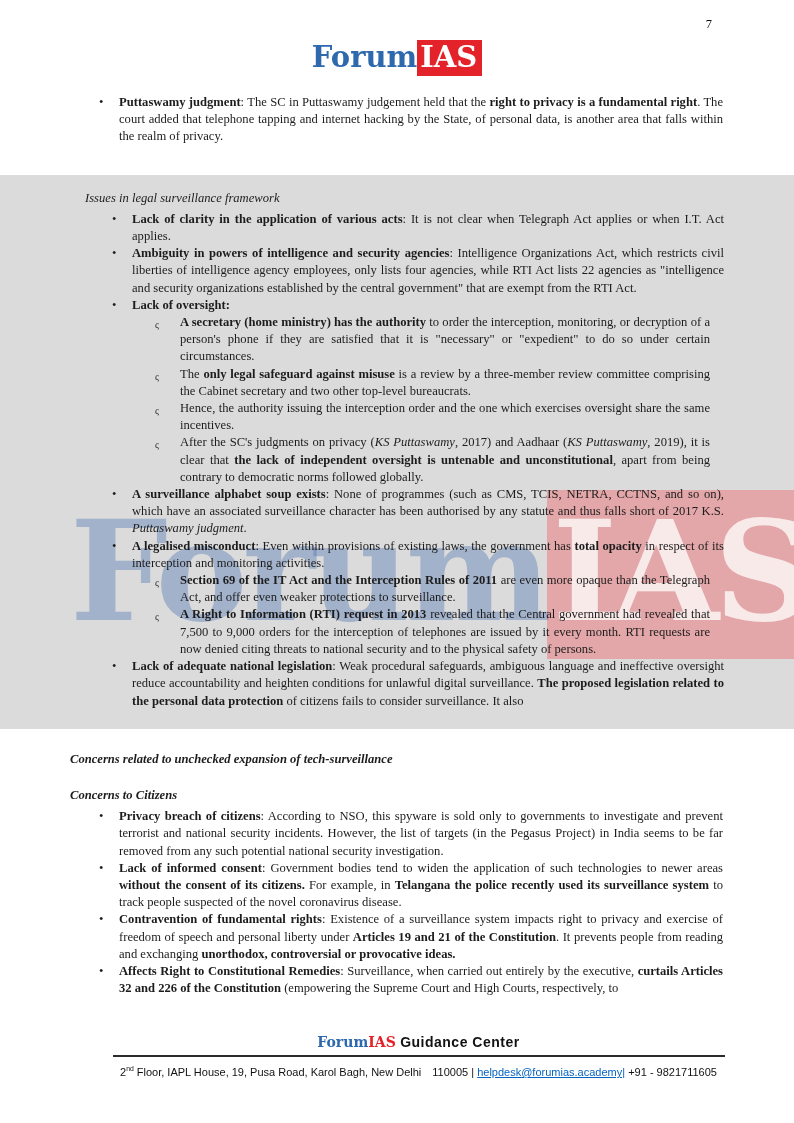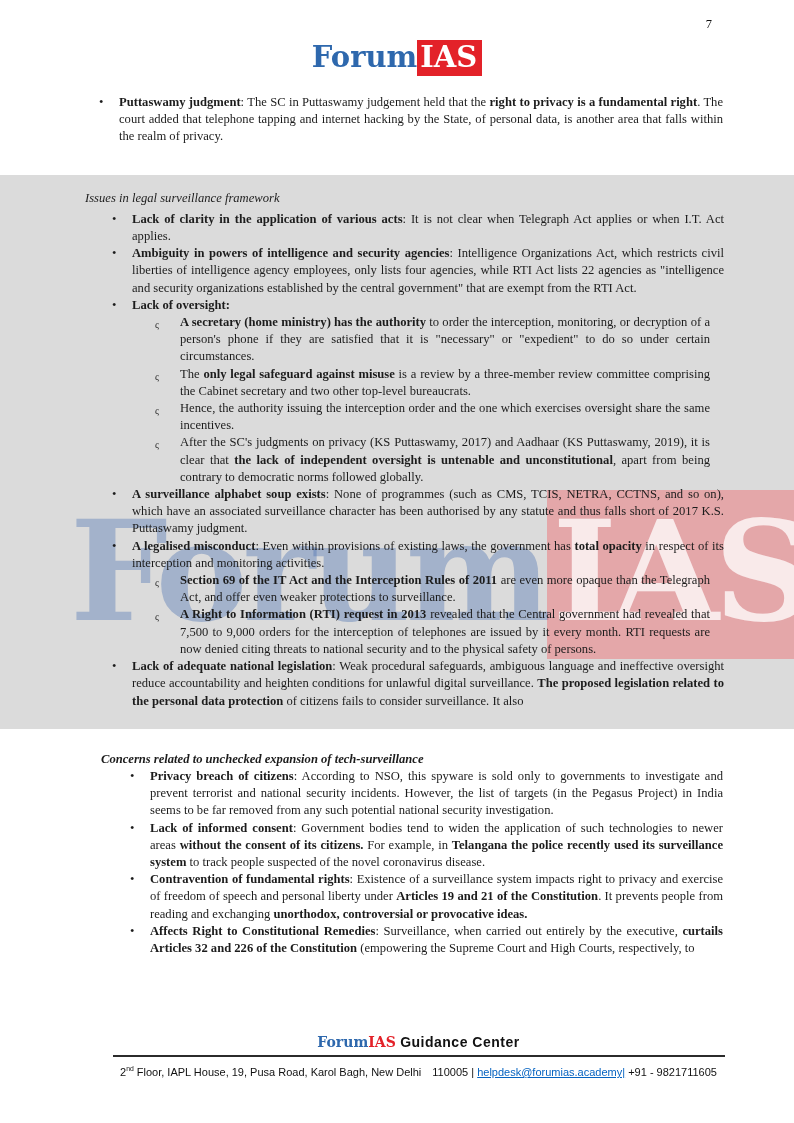--- a/index.html
+++ b/index.html
@@ -11,21 +11,21 @@
     font-size:12.6px; line-height:17.2px; color:#1c1c1c;
   }
   
   .header { padding-top:40px; text-align:center; position:relative; }
   .logo { display:inline-block; font-family:"DejaVu Serif", serif; font-weight:bold; font-size:29px; line-height:34px; }
   .logo-forum { color:#2e68ad; }
   .logo-ias { background:#e32229; color:#ffffff; padding:0 5px 2px 3px; }
   .page-number { position:absolute; top:16px; right:82px; font-size:12.5px; color:#111; }
   
   .b { font-weight:bold; }
-  .i { }
+  .i { font-style:italic; }
   .sup { vertical-align:super; font-size:0.62em; }
   a.lnk { color:#0563c1; text-decoration:underline; cursor:pointer; }
   
   ul { list-style:none; }
   .li1 { display:flex; }
   .m1 { flex:none; width:22px; text-align:left; padding-left:2px; }
   .txt { flex:1; text-align:justify; position:relative; z-index:2; }
   .blist2 { margin:0 14px 0 23px; }
   .li2 { display:flex; }
   .m2 { flex:none; width:25px; font-size:10px; padding-top:2px; color:#333; }
@@ -37,21 +37,21 @@
   .sec-heading { font-weight:normal; font-style:italic; margin-bottom:4px; position:relative; z-index:2; }
   
   .watermark {
     position:absolute; top:328px; left:70px; z-index:1; white-space:nowrap;
     font-family:"DejaVu Serif", serif; font-weight:bold;
     font-size:138px; line-height:1; letter-spacing:-5px; pointer-events:none;
   }
   .wm-forum { color:rgba(70,110,175,0.38); }
   .wm-ias { background:rgba(250,60,64,0.32); color:rgba(255,252,252,0.78); padding:0 10px 6px 6px; }
   
-  .white-section { margin-top:22px;margin-left:31px; }
+  .white-section { margin-top:22px; }
   .ws-heading { font-weight:bold; font-style:italic; margin:0 71px 0 70px; }
   .ws-subheading { font-weight:bold; font-style:italic; margin:19px 71px 4px 70px; }
   .white-section .blist1 { margin:0 71px 0 97px; }
   
   .footer { position:absolute; top:1033px; left:0; right:0;padding-left:43px; }
   .footer-line1 { text-align:center; font-size:14px; line-height:18px; }
   .f-logo { font-family:"DejaVu Serif", serif; font-weight:bold; }
   .f-forum { color:#2e68ad; }
   .f-ias { color:#e32229; }
   .f-gc { font-family:"Liberation Sans", sans-serif; font-weight:bold; color:#111; letter-spacing:0.5px; }
@@ -165,20 +165,21 @@
           <div class="txt">
             <div><span class="b">Lack of adequate national legislation</span><span>: Weak procedural safeguards, ambiguous language and ineffective oversight reduce accountability and heighten conditions for unlawful digital surveillance. </span><span class="b">The proposed legislation related to the personal data protection</span><span> of citizens fails to consider surveillance. It also</span></div>
 
           </div>
         </li>
       </ul>
   </div>
 
   <div class="white-section">
     <div class="ws-heading">Concerns related to unchecked expansion of tech-surveillance</div>
+    <div class="ws-subheading">Concerns to Citizens</div>
     <ul class="blist1">
 
         <li class="li1">
           <span class="m1">•</span>
           <div class="txt">
             <div><span class="b">Privacy breach of citizens</span><span>: According to NSO, this spyware is sold only to governments to investigate and prevent terrorist and national security incidents. However, the list of targets (in the Pegasus Project) in India seems to be far removed from any such potential national security investigation.</span></div>
 
           </div>
         </li>
 

